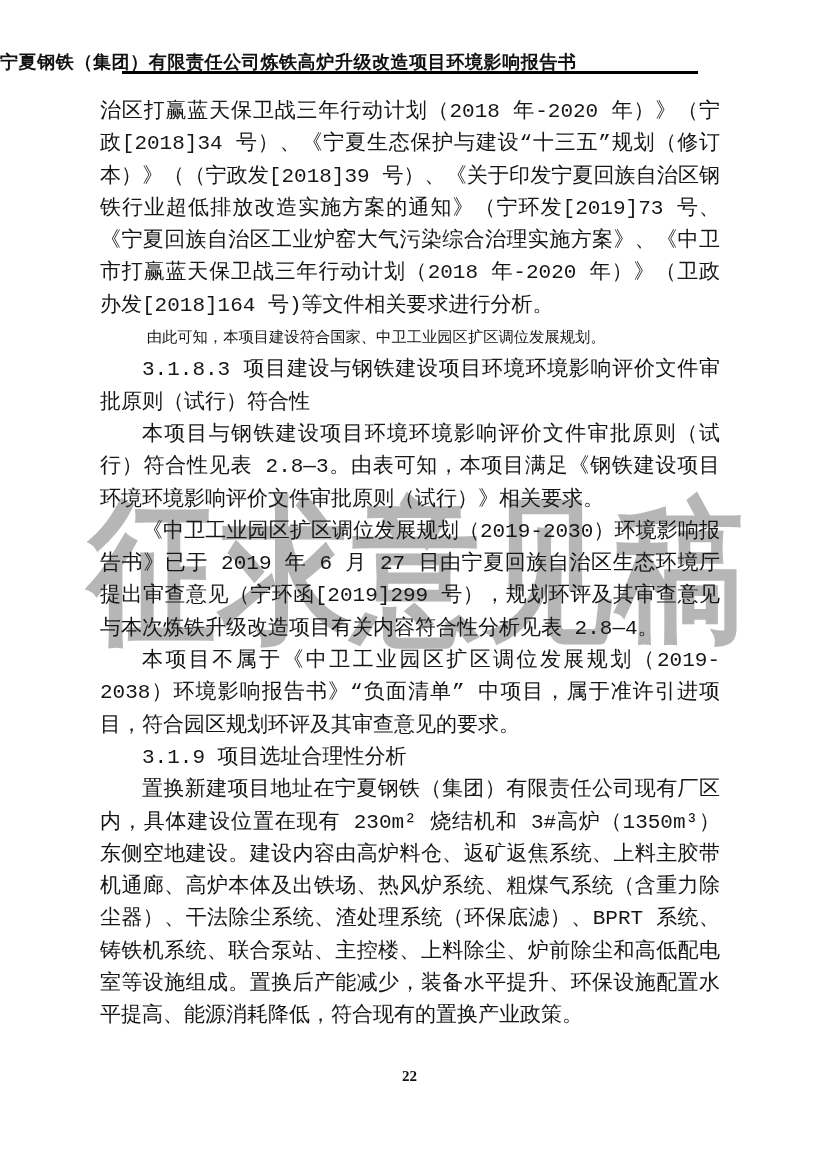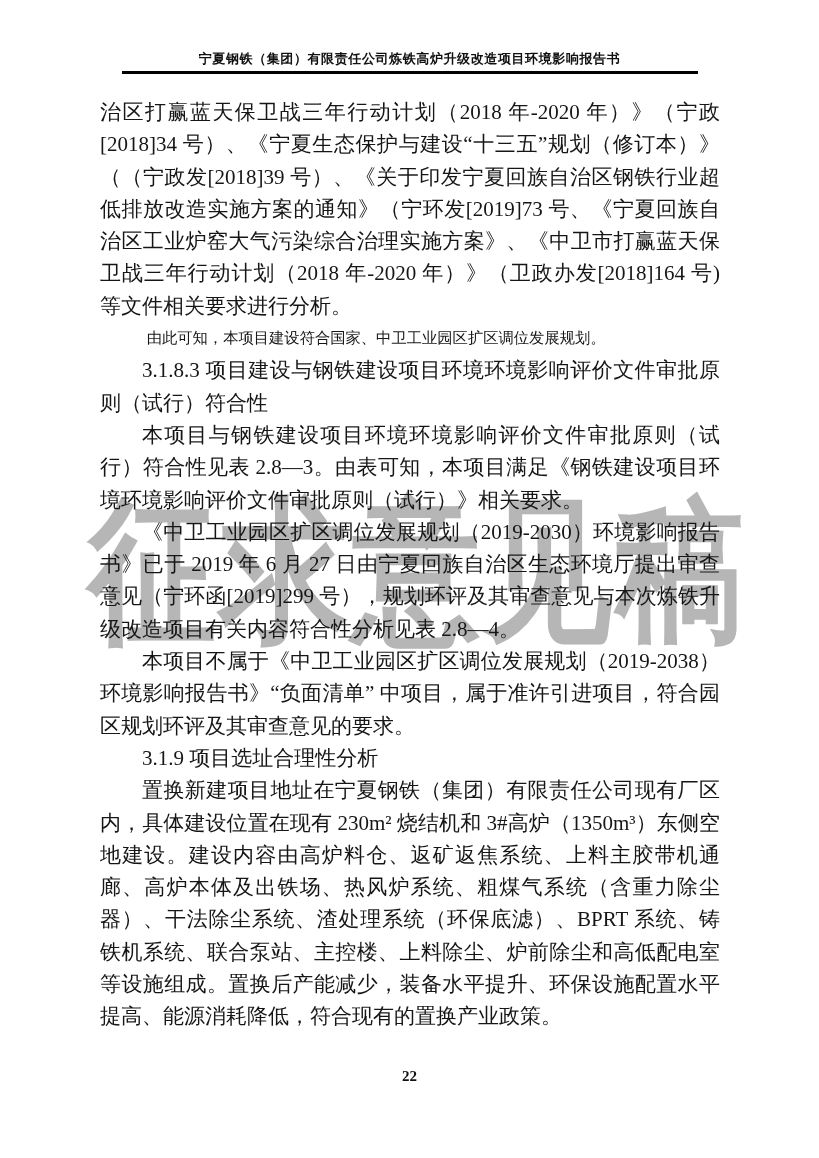--- a/index.html
+++ b/index.html
@@ -7,22 +7,22 @@
     position:relative;
     width:819px; height:1158px;
     background:#ffffff;
     overflow:hidden;
     font-family:"Liberation Serif","DejaVu Serif",serif;
     color:#161616;
   }
   .header-title {
     position:absolute;
     top:50px; left:0; right:0;
-    text-align:center;
-    font-size:13px;
+    text-align:left;
+    font-size:18px;
     font-weight:bold;
     letter-spacing:0.6px;
     color:#111;
   }
   .header-rule {
     position:absolute;
     top:71px; left:122px;
     width:576px; height:3px;
     background:#000;
   }
@@ -44,21 +44,21 @@
   .body-text {
     position:absolute;
     top:96px; left:100px;
     width:620px;
     z-index:1;
     font-size:21px;
     line-height:32.3px;
     text-align:justify;
     text-align-last:left;
   }
-  .para { text-indent:2em; margin:0; }
+  .para { text-indent:2em; margin:0;font-family:Liberation Mono, monospace; }
   .para.noindent { text-indent:0; }
   .para.small {
     font-size:15.3px;
     line-height:32.3px;
     text-indent:3.05em;
   }
   .page-number {
     position:absolute;
     top:1068px; left:0; right:0;
     text-align:center;

